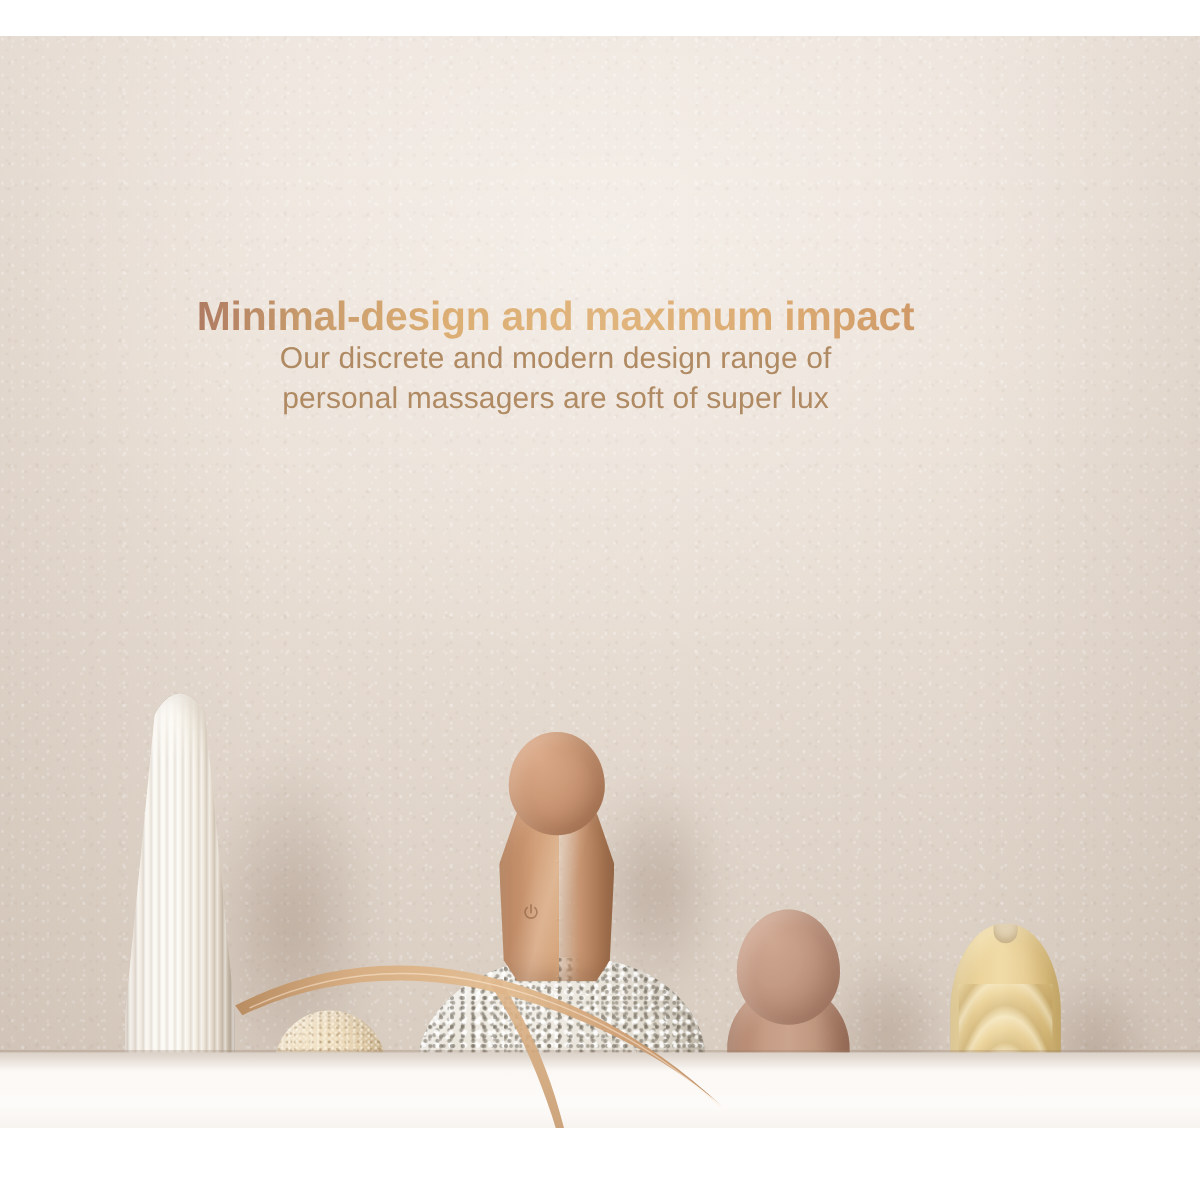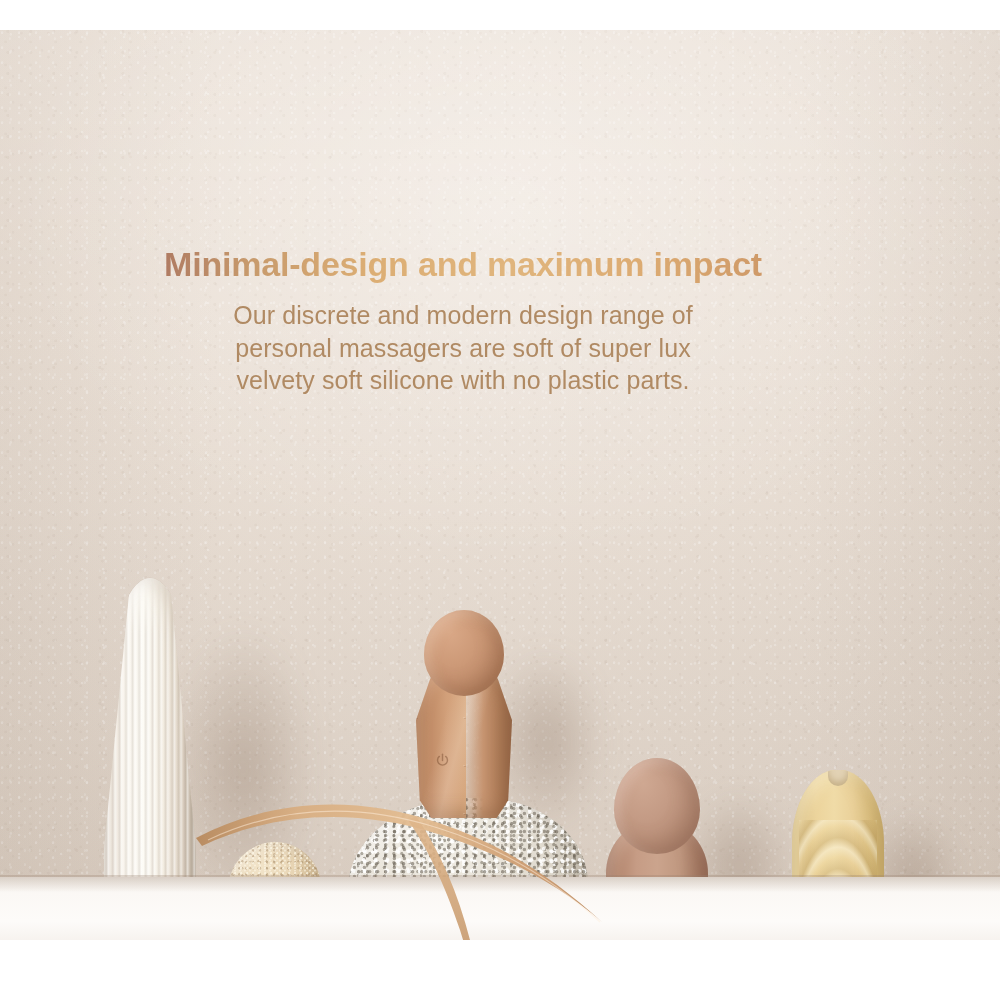--- a/index.html
+++ b/index.html
@@ -55,21 +55,21 @@
   #headline{
     font-size:34px; font-weight:bold; letter-spacing:-.2px; line-height:1.12;
     background-image:linear-gradient(to right,
         #a8705a 0%, #ab7560 16%, #c79a6c 27%, #dcae74 40%,
         #e0b57d 55%, #dcab72 70%, #cf9a68 82%, #b07a5e 93%, #a06a52 100%);
     -webkit-background-clip:text; background-clip:text; color:transparent;
     -webkit-text-fill-color:transparent;
     text-shadow:none;
   }
   #subcopy{
-    margin-top:16px; font-size:25px; line-height:1.30; color:#b08a63; font-weight:400;
+    font-size:25px; line-height:1.30; color:#b08a63; font-weight:400;
     letter-spacing:.1px;
   }
   #subcopy .ln{ display:block; }
 
   
   .obj{ position:absolute; z-index:5; }
   .shadow-pool{
     position:absolute; z-index:4; border-radius:50%;
     background:radial-gradient(ellipse at center, rgba(120,96,78,.34), rgba(120,96,78,0) 72%);
     filter:blur(5px);
@@ -234,21 +234,20 @@
     <div class="wall-shadow" style="left:168px; top:592px; width:150px; height:292px;"></div>
     <div class="wall-shadow" style="left:486px; top:616px; width:120px; height:190px;"></div>
     <div class="wall-shadow" style="left:684px; top:760px; width:110px; height:150px;"></div>
     <div class="wall-shadow" style="left:862px; top:780px; width:100px; height:130px;"></div>
 
     <div id="copy">
       <h1 id="headline">Minimal-design and maximum impact</h1>
       <p id="subcopy">
         <span class="ln">Our discrete and modern design range of</span>
         <span class="ln">personal massagers are soft of super lux</span>
-        <span class="ln">velvety soft silicone with no plastic parts.</span>
       </p>
     </div>
 
     <div class="shadow-pool" style="left:88px; top:862px; width:126px; height:30px;"></div>
     <div class="shadow-pool" style="left:216px; top:884px; width:122px; height:26px;"></div>
     <div class="shadow-pool" style="left:336px; top:886px; width:266px; height:32px;"></div>
     <div class="shadow-pool" style="left:592px; top:890px; width:132px; height:28px;"></div>
     <div class="shadow-pool" style="left:780px; top:892px; width:118px; height:26px;"></div>
 
     <div id="coneTop" class="obj">

